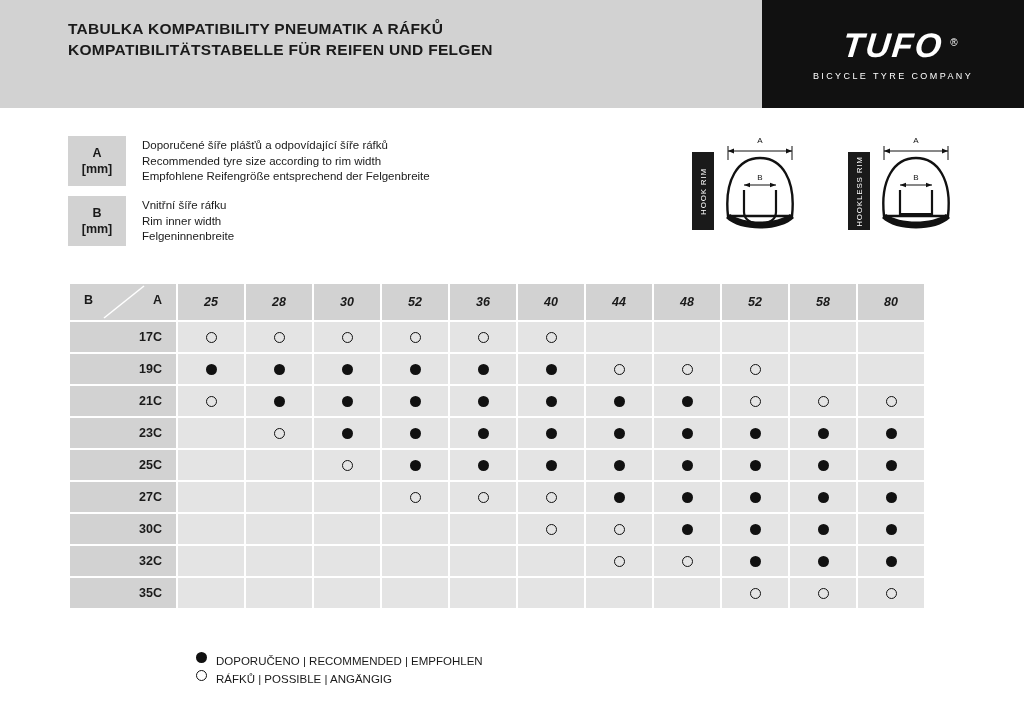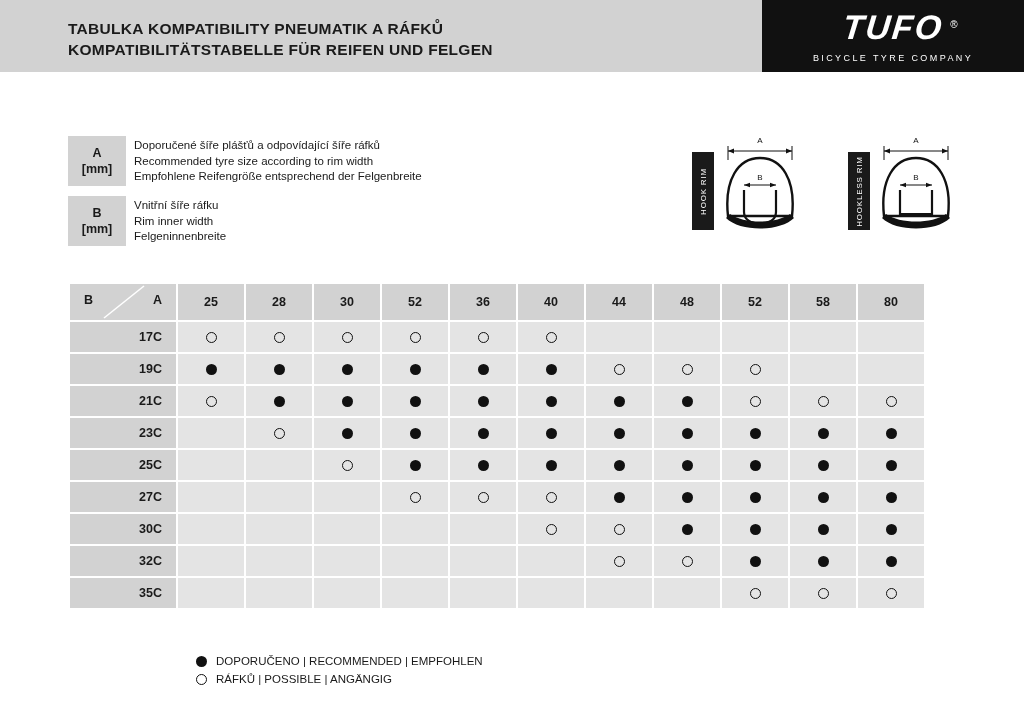--- a/index.html
+++ b/index.html
@@ -20,21 +20,21 @@
     width: 1024px;
     height: 724px;
     background: #ffffff;
     box-sizing: border-box;
   }
   
   .header {
     position: absolute;
     left: 0; top: 0;
     width: 1024px;
-    height: 72px;
+    height: 108px;
     display: flex;
   }
   .header-left {
     flex: 1;
     background: #d2d2d2;
     padding: 18px 0 0 68px;
     box-sizing: border-box;
   }
   .header-title {
     font-size: 15.5px;
@@ -96,21 +96,21 @@
     background: #d2d2d2;
     display: flex;
     flex-direction: column;
     align-items: center;
     justify-content: center;
     font-size: 12.5px;
     font-weight: bold;
     line-height: 16px;
   }
   .legend-text {
-    margin-left: 8px;
+    margin-left: 16px;
     padding-top: 2px;
     font-size: 11.5px;
     line-height: 15.5px;
     color: #1a1a1a;
   }
   
   .rim-diagrams {
     position: absolute;
     right: 62px;
     top: 130px;
@@ -194,41 +194,41 @@
     font-size: 12.5px;
     font-weight: bold;
   }
   th.corner .slash {
     position: absolute;
     left: 0; top: 0;
     width: 100%; height: 100%;
   }
   table.compat thead th.colhead {
     height: 36px;
+    font-style: italic;
   }
   .dot {
     display: inline-block;
     width: 11px;
     height: 11px;
     border-radius: 50%;
     vertical-align: middle;
   }
   .dot.filled { background: #111111; }
   .dot.open { background: transparent; border: 1.4px solid #111111; width: 9px; height: 9px; }
   
   .footer-legend {
     position: absolute;
     left: 196px;
     top: 652px;
     font-size: 11.5px;
     line-height: 18px;
   }
   .footer-legend .fl-row {
     display: flex;
-    align-items: center;
   }
   .footer-legend .fl-row .dot { margin-right: 9px; }
 </style>
 </head>
 <body>
 
 <div class="page">
 
   <div class="header">
     <div class="header-left">

